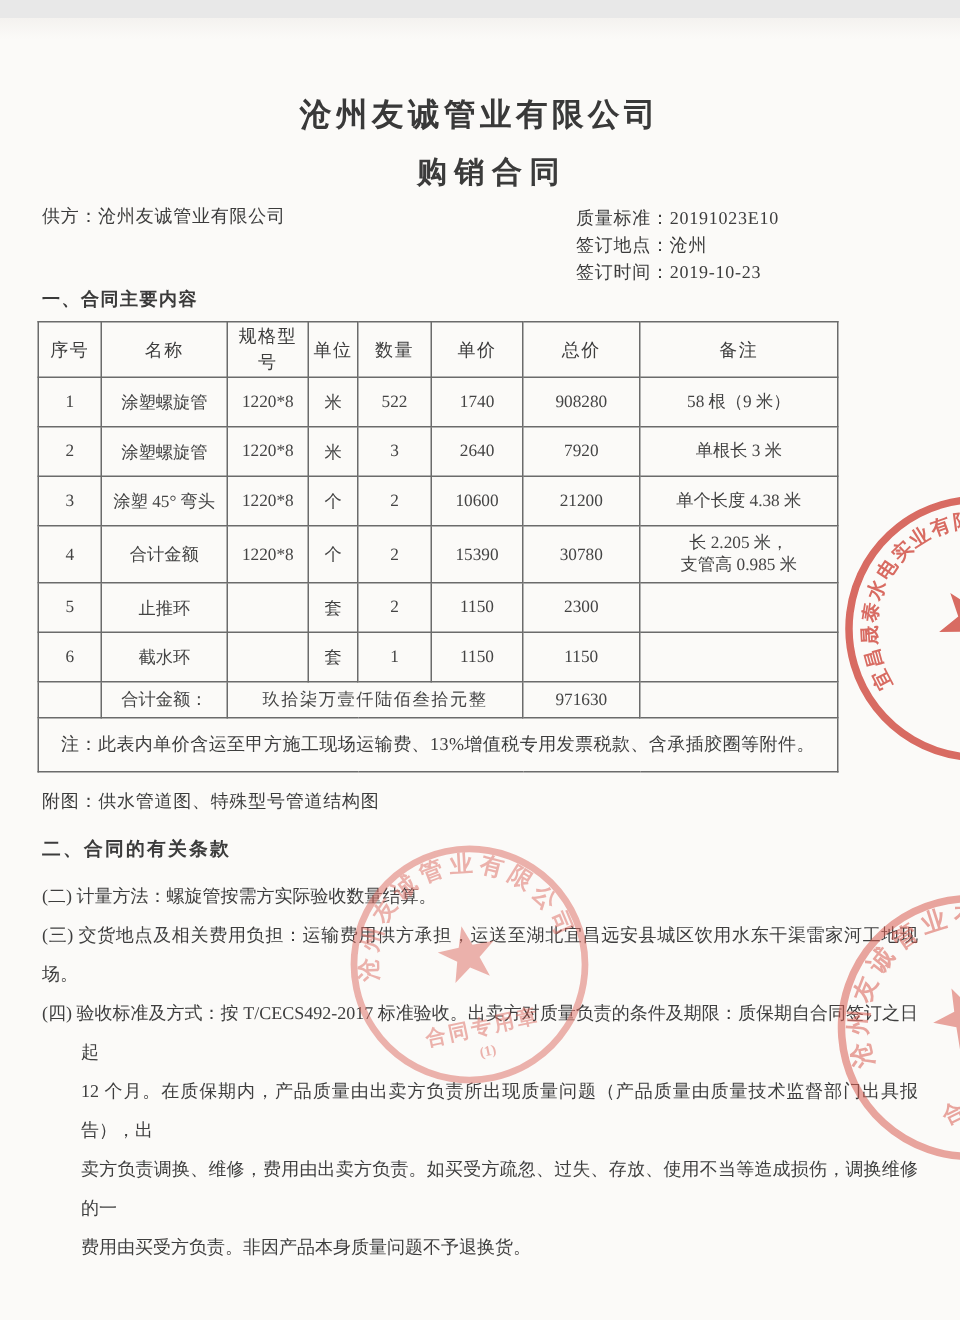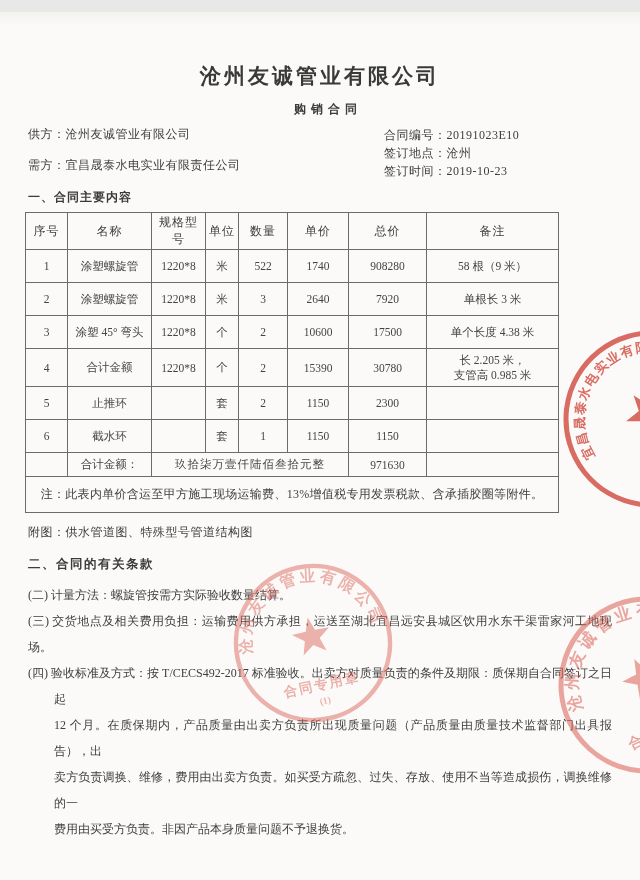--- a/index.html
+++ b/index.html
@@ -5,21 +5,21 @@
   html,body{margin:0;padding:0;background:#e8e8e8;}
   .paper{
     position:relative; width:640px; height:880px; margin:12px auto;
     background:linear-gradient(180deg,#f4f2ef 0px,#fbfaf8 14px,#fbfaf8 100%);
     overflow:hidden;
     font-family:"Liberation Serif","DejaVu Serif",serif;
     color:#3c3c3c;
   }
   .doc-title{ padding-top:50px; text-align:center; font-size:21px; font-weight:600;
     letter-spacing:3px; color:#393939;}
-  .doc-subtitle{ margin-top:11px; text-align:center; font-size:12px; font-weight:600;
+  .doc-subtitle{ margin-top:11px; text-align:center; font-size:20px; font-weight:600;
     letter-spacing:5px; color:#3b3b3b;padding-left:16px;}
   .info-block{ display:flex; justify-content:space-between; margin:8px 28px 0 28px; font-size:12px;}
   .parties .line{ margin-bottom:14px; letter-spacing:.5px;}
   .meta{ width:228px;}
   .meta .line{ line-height:18px; letter-spacing:.5px;}
   .sec-heading{ margin:1px 0 0 28px; font-size:12px; font-weight:600; letter-spacing:1px; color:#3a3a3a;}
   table.items{ margin:6px 0 0 25px; border-collapse:collapse; table-layout:fixed; width:533px;
     font-size:11.5px; color:#444;}
   table.items td,table.items th{ border:1px solid #6b6b6b; text-align:center; vertical-align:middle;
     padding:1px 2px; font-weight:normal; overflow:hidden;}
@@ -40,24 +40,23 @@
 <body>
 
 <div class="paper">
 
   <div class="doc-title">沧州友诚管业有限公司</div>
   <div class="doc-subtitle">购销合同</div>
 
   <div class="info-block">
     <div class="parties">
       <div class="line"><span>供方：</span><span>沧州友诚管业有限公司</span></div>
-      <div class="line"><span>需方：</span><span>宜昌晟泰水电实业有限责任公司</span></div>
     </div>
     <div class="meta">
-      <div class="line"><span>合同编号：</span><span>20191023E10</span></div>
+      <div class="line"><span>质量标准：</span><span>20191023E10</span></div>
       <div class="line"><span>签订地点：</span><span>沧州</span></div>
       <div class="line"><span>签订时间：</span><span>2019-10-23</span></div>
     </div>
   </div>
 
   <div class="sec-heading">一、合同主要内容</div>
 
   <table class="items">
     <colgroup>
       <col style="width:42px">
@@ -102,21 +101,21 @@
           <td>7920</td>
           <td class="remark">单根长 3 米</td>
         </tr>
         <tr style="height: 33px;">
           <td>3</td>
           <td>涂塑 45° 弯头</td>
           <td>1220*8</td>
           <td>个</td>
           <td>2</td>
           <td>10600</td>
-          <td>17500</td>
+          <td>21200</td>
           <td class="remark">单个长度 4.38 米</td>
         </tr>
         <tr style="height: 38px;">
           <td>4</td>
           <td>合计金额</td>
           <td>1220*8</td>
           <td>个</td>
           <td>2</td>
           <td>15390</td>
           <td>30780</td>

